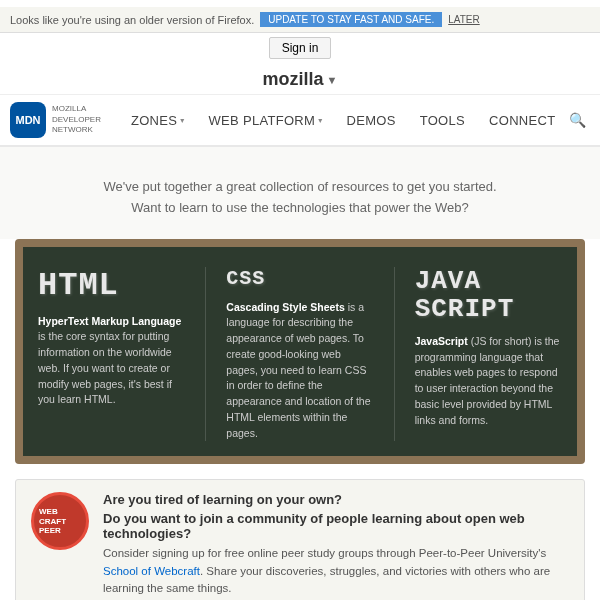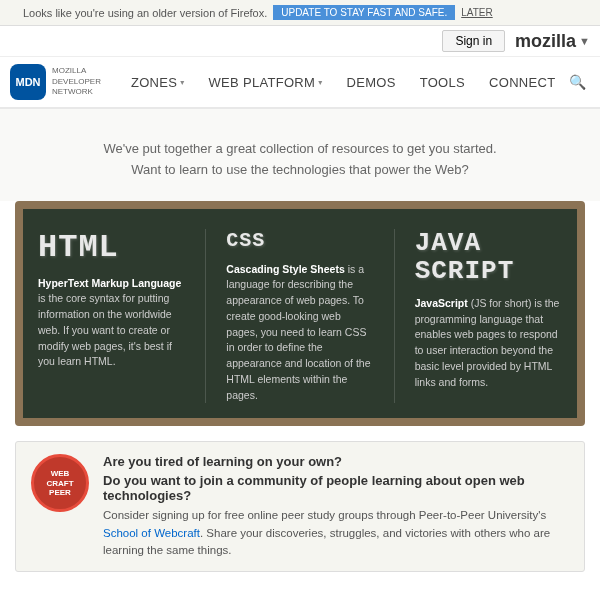--- a/index.html
+++ b/index.html
@@ -2,26 +2,27 @@
 <html><head>
   <meta charset="utf-8">
   <style>
     * { margin: 0; padding: 0; box-sizing: border-box; }
     body { font-family: Arial, sans-serif; font-size: 13px; color: #333; background: #fff; width: 600px; overflow-x: hidden; }
 
     
     .notif-bar {
       background: #f5f5f0;
       border-bottom: 1px solid #ddd;
-      padding: 5px 23px;
+      padding: 5px 10px;
       font-size: 11px;
       color: #555;
       display: flex;
       align-items: center;
       gap: 6px;
+      margin-top: 7px;
     }
     .notif-bar .update-btn {
       background: #4a90d9;
       color: #fff;
       border: none;
       padding: 2px 8px;
       font-size: 10px;
       cursor: pointer;
       text-transform: uppercase;
     }
@@ -36,20 +37,21 @@
 
     
     .top-right-bar {
       display: flex;
       justify-content: flex-end;
       align-items: center;
       padding: 4px 10px;
       background: #fff;
       border-bottom: 1px solid #eee;
       gap: 10px;
+      flex-direction: column;
     }
     .sign-in-btn {
       background: #f5f5f5;
       border: 1px solid #ccc;
       padding: 3px 12px;
       font-size: 12px;
       cursor: pointer;
       border-radius: 2px;
     }
     .mozilla-logo {
@@ -209,21 +211,20 @@
       width: 58px;
       height: 58px;
       background: #c0392b;
       border-radius: 50%;
       display: flex;
       align-items: center;
       justify-content: center;
       color: white;
       font-size: 8px;
       font-weight: bold;
-      text-align: center;
       line-height: 1.2;
       text-transform: uppercase;
       padding: 5px;
       border: 3px solid #e74c3c;
     }
     .community-text h3 {
       font-size: 13px;
       font-weight: bold;
       color: #333;
       margin-bottom: 4px;

